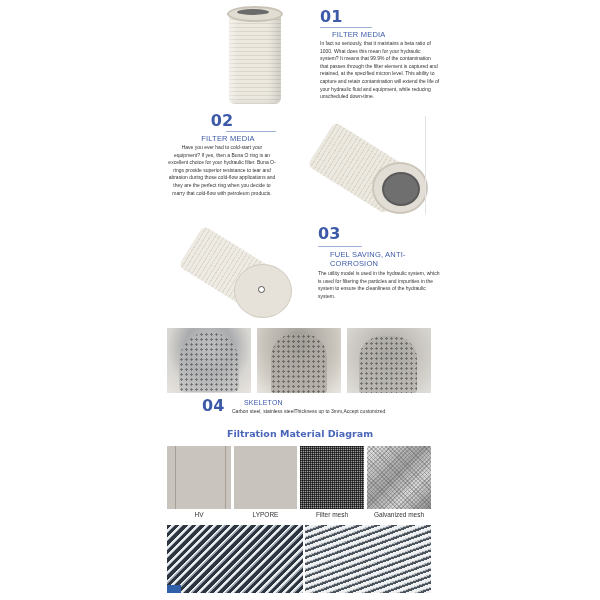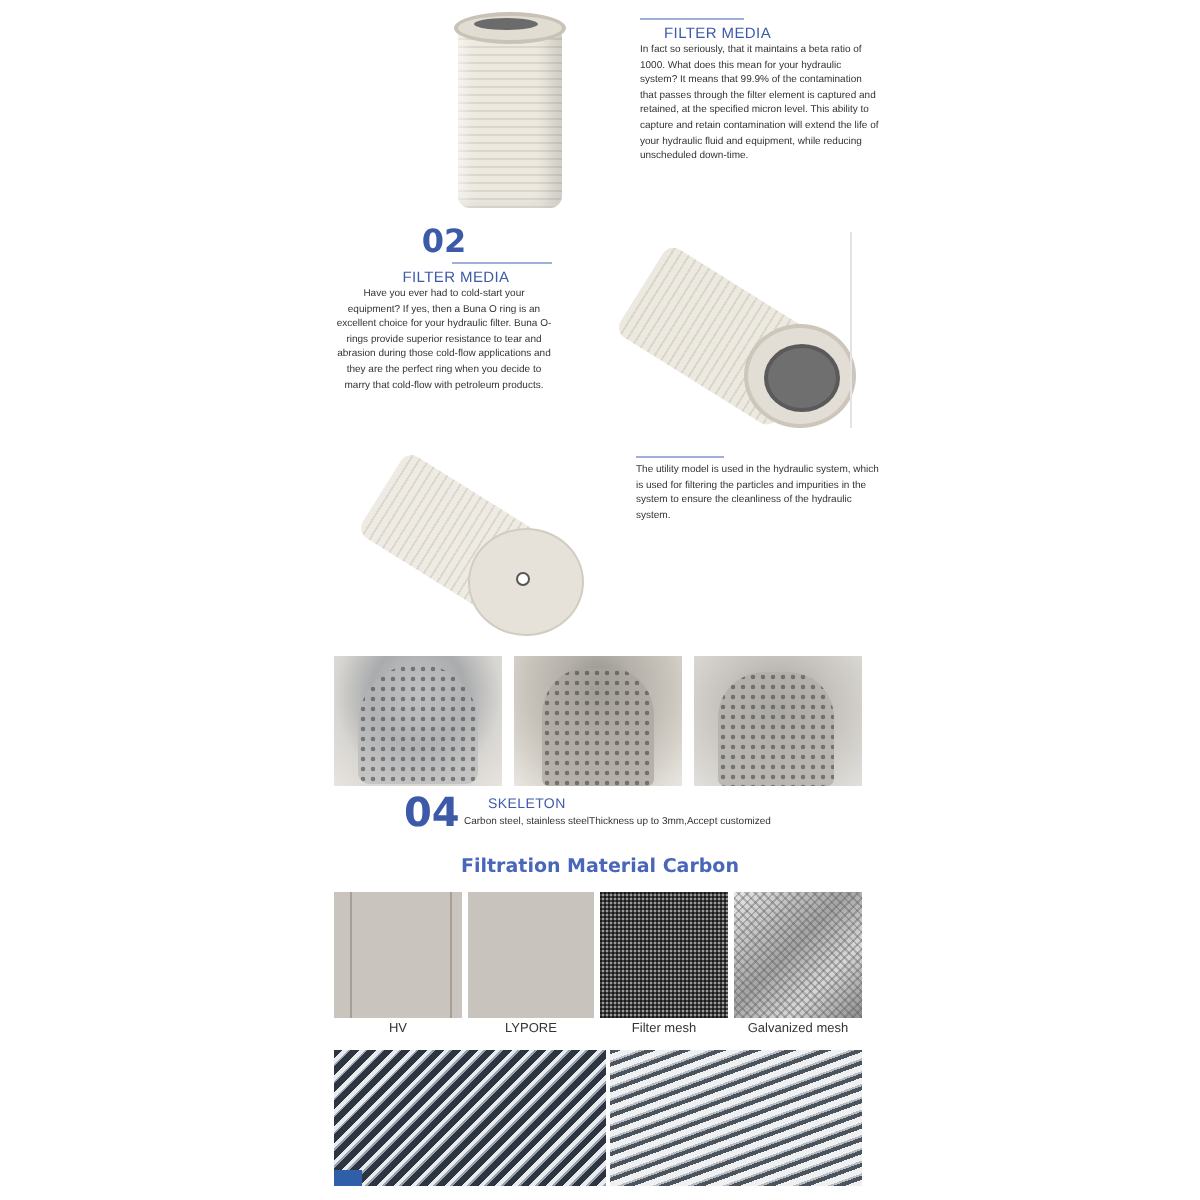--- a/index.html
+++ b/index.html
@@ -33,20 +33,21 @@
 </head>
 <body>
 
 <div class="abs" style="left:225px; top:6px; width:60px; height:100px;">
   <div class="abs filter-vert" style="left:4px; top:6px; width:52px; height:92px;"></div>
   <div class="abs cap-top" style="left:2px; top:0; width:52px; height:12px;"></div>
   <div class="abs cap-inner" style="left:12px; top:3px; width:32px; height:6px;"></div>
 </div>
 
 <div class="abs" style="left:320px; top:8px; width:120px;">
+  <div class="num" style="font-size:16px; line-height:18px;">01</div>
   <div class="rule" style="width:52px; margin:1px 0 2px 0;"></div>
   <div class="heading">FILTER MEDIA</div>
   <div class="body-text" style="margin-top:1px;">In fact so seriously, that it maintains a beta ratio of 1000. What does this mean for your hydraulic system? It means that 99.9% of the contamination that passes through the filter element is captured and retained, at the specified micron level. This ability to capture and retain contamination will extend the life of your hydraulic fluid and equipment, while reducing unscheduled down-time.</div>
 </div>
 
 <div class="abs" style="left:168px; top:112px; width:108px; text-align:center;">
   <div class="num" style="font-size:16px; line-height:18px;">02</div>
   <div class="rule" style="width:50px; margin:1px 0 2px auto;"></div>
   <div class="heading">FILTER MEDIA</div>
   <div class="body-text" style="margin-top:1px;">Have you ever had to cold-start your equipment? If yes, then a Buna O ring is an excellent choice for your hydraulic filter. Buna O-rings provide superior resistance to tear and abrasion during those cold-flow applications and they are the perfect ring when you decide to marry that cold-flow with petroleum products.</div>
@@ -60,41 +61,43 @@
 </div>
 <div class="abs" style="left:425px; top:116px; width:1px; height:98px; background:#e3e3e3;"></div>
 
 <div class="abs" style="left:178px; top:220px; width:130px; height:95px;">
   <div class="abs" style="left:6px; top:26px; width:92px; height:48px; transform:rotate(32deg); background:repeating-linear-gradient(90deg, #eeebe4 0 3px, #ddd7cc 3px 4px); border-radius:6px;"></div>
   <div class="abs" style="left:56px; top:44px; width:56px; height:52px; border-radius:50%; background:#e6e2da; border:1px solid #d2ccc1;"></div>
   <div class="abs" style="left:80px; top:66px; width:5px; height:5px; border-radius:50%; border:1px solid #555; background:#fff;"></div>
 </div>
 
 <div class="abs" style="left:318px; top:225px; width:122px;">
+  <div class="num" style="font-size:16px; line-height:18px;">03</div>
   <div class="rule" style="width:44px; margin:3px 0 3px 0;"></div>
+  <div class="heading">FUEL SAVING, ANTI-CORROSION</div>
   <div class="body-text" style="margin-top:2px;">The utility model is used in the hydraulic system, which is used for filtering the particles and impurities in the system to ensure the cleanliness of the hydraulic system.</div>
 </div>
 
 <div class="abs photo skel1" style="left:167px; top:328px; width:84px; height:65px;">
   <div class="abs dots" style="left:12px; top:4px; width:60px; height:60px; border-radius:50% 50% 10% 10%; background-color:rgba(180,182,184,0.6);"></div>
 </div>
 <div class="abs photo skel2" style="left:257px; top:328px; width:84px; height:65px;">
   <div class="abs dots" style="left:14px; top:6px; width:56px; height:59px; border-radius:40% 40% 6% 6%; background-color:rgba(170,165,158,0.7);"></div>
 </div>
 <div class="abs photo skel3" style="left:347px; top:328px; width:84px; height:65px;">
   <div class="abs dots" style="left:12px; top:8px; width:58px; height:57px; border-radius:40% 40% 6% 6%; background-color:rgba(175,172,168,0.7);"></div>
 </div>
 
 <div class="abs" style="left:202px; top:397px; width:220px;">
-  <div class="num abs" style="left:0; top:0; font-size:20px; line-height:18px;">04</div>
+  <div class="num abs" style="left:0; top:0; font-size:16px; line-height:18px;">04</div>
   <div class="abs heading" style="left:30px; top:2px; font-size:7px;">SKELETON</div>
   <div class="abs body-text" style="left:30px; top:11px; width:190px; white-space:nowrap;">Carbon steel, stainless steelThickness up to 3mm,Accept customized</div>
 </div>
 
-<div class="abs" style="left:160px; top:428px; width:280px; text-align:center; color:#4a66b8; font-weight:bold; font-size:9.5px; font-family:'DejaVu Sans', sans-serif;">Filtration Material Carbon</div>
+<div class="abs" style="left:160px; top:428px; width:280px; text-align:center; color:#4a66b8; font-weight:bold; font-size:9.5px; font-family:'DejaVu Sans', sans-serif;">Filtration Material Diagram</div>
 
 <div class="abs mat-hv" style="left:167px; top:446px; width:64px; height:63px;">
   <div class="abs" style="left:8px; top:0; width:1px; height:63px; background:#a79f94;"></div>
   <div class="abs" style="left:58px; top:0; width:1px; height:63px; background:#a79f94;"></div>
 </div>
 <div class="abs mat-lypore" style="left:234px; top:446px; width:63px; height:63px;"></div>
 <div class="abs mat-mesh" style="left:300px; top:446px; width:64px; height:63px; background-image:repeating-linear-gradient(0deg, rgba(40,40,40,0.7) 0 1px, transparent 1px 2px), repeating-linear-gradient(90deg, rgba(40,40,40,0.7) 0 1px, transparent 1px 2px); background-color:#9a9a9a;"></div>
 <div class="abs mat-galv" style="left:367px; top:446px; width:64px; height:63px;">
   <div class="abs" style="inset:0; background-image:repeating-linear-gradient(45deg, rgba(90,90,90,0.35) 0 1px, transparent 1px 3px), repeating-linear-gradient(-45deg, rgba(90,90,90,0.35) 0 1px, transparent 1px 3px);"></div>
 </div>

